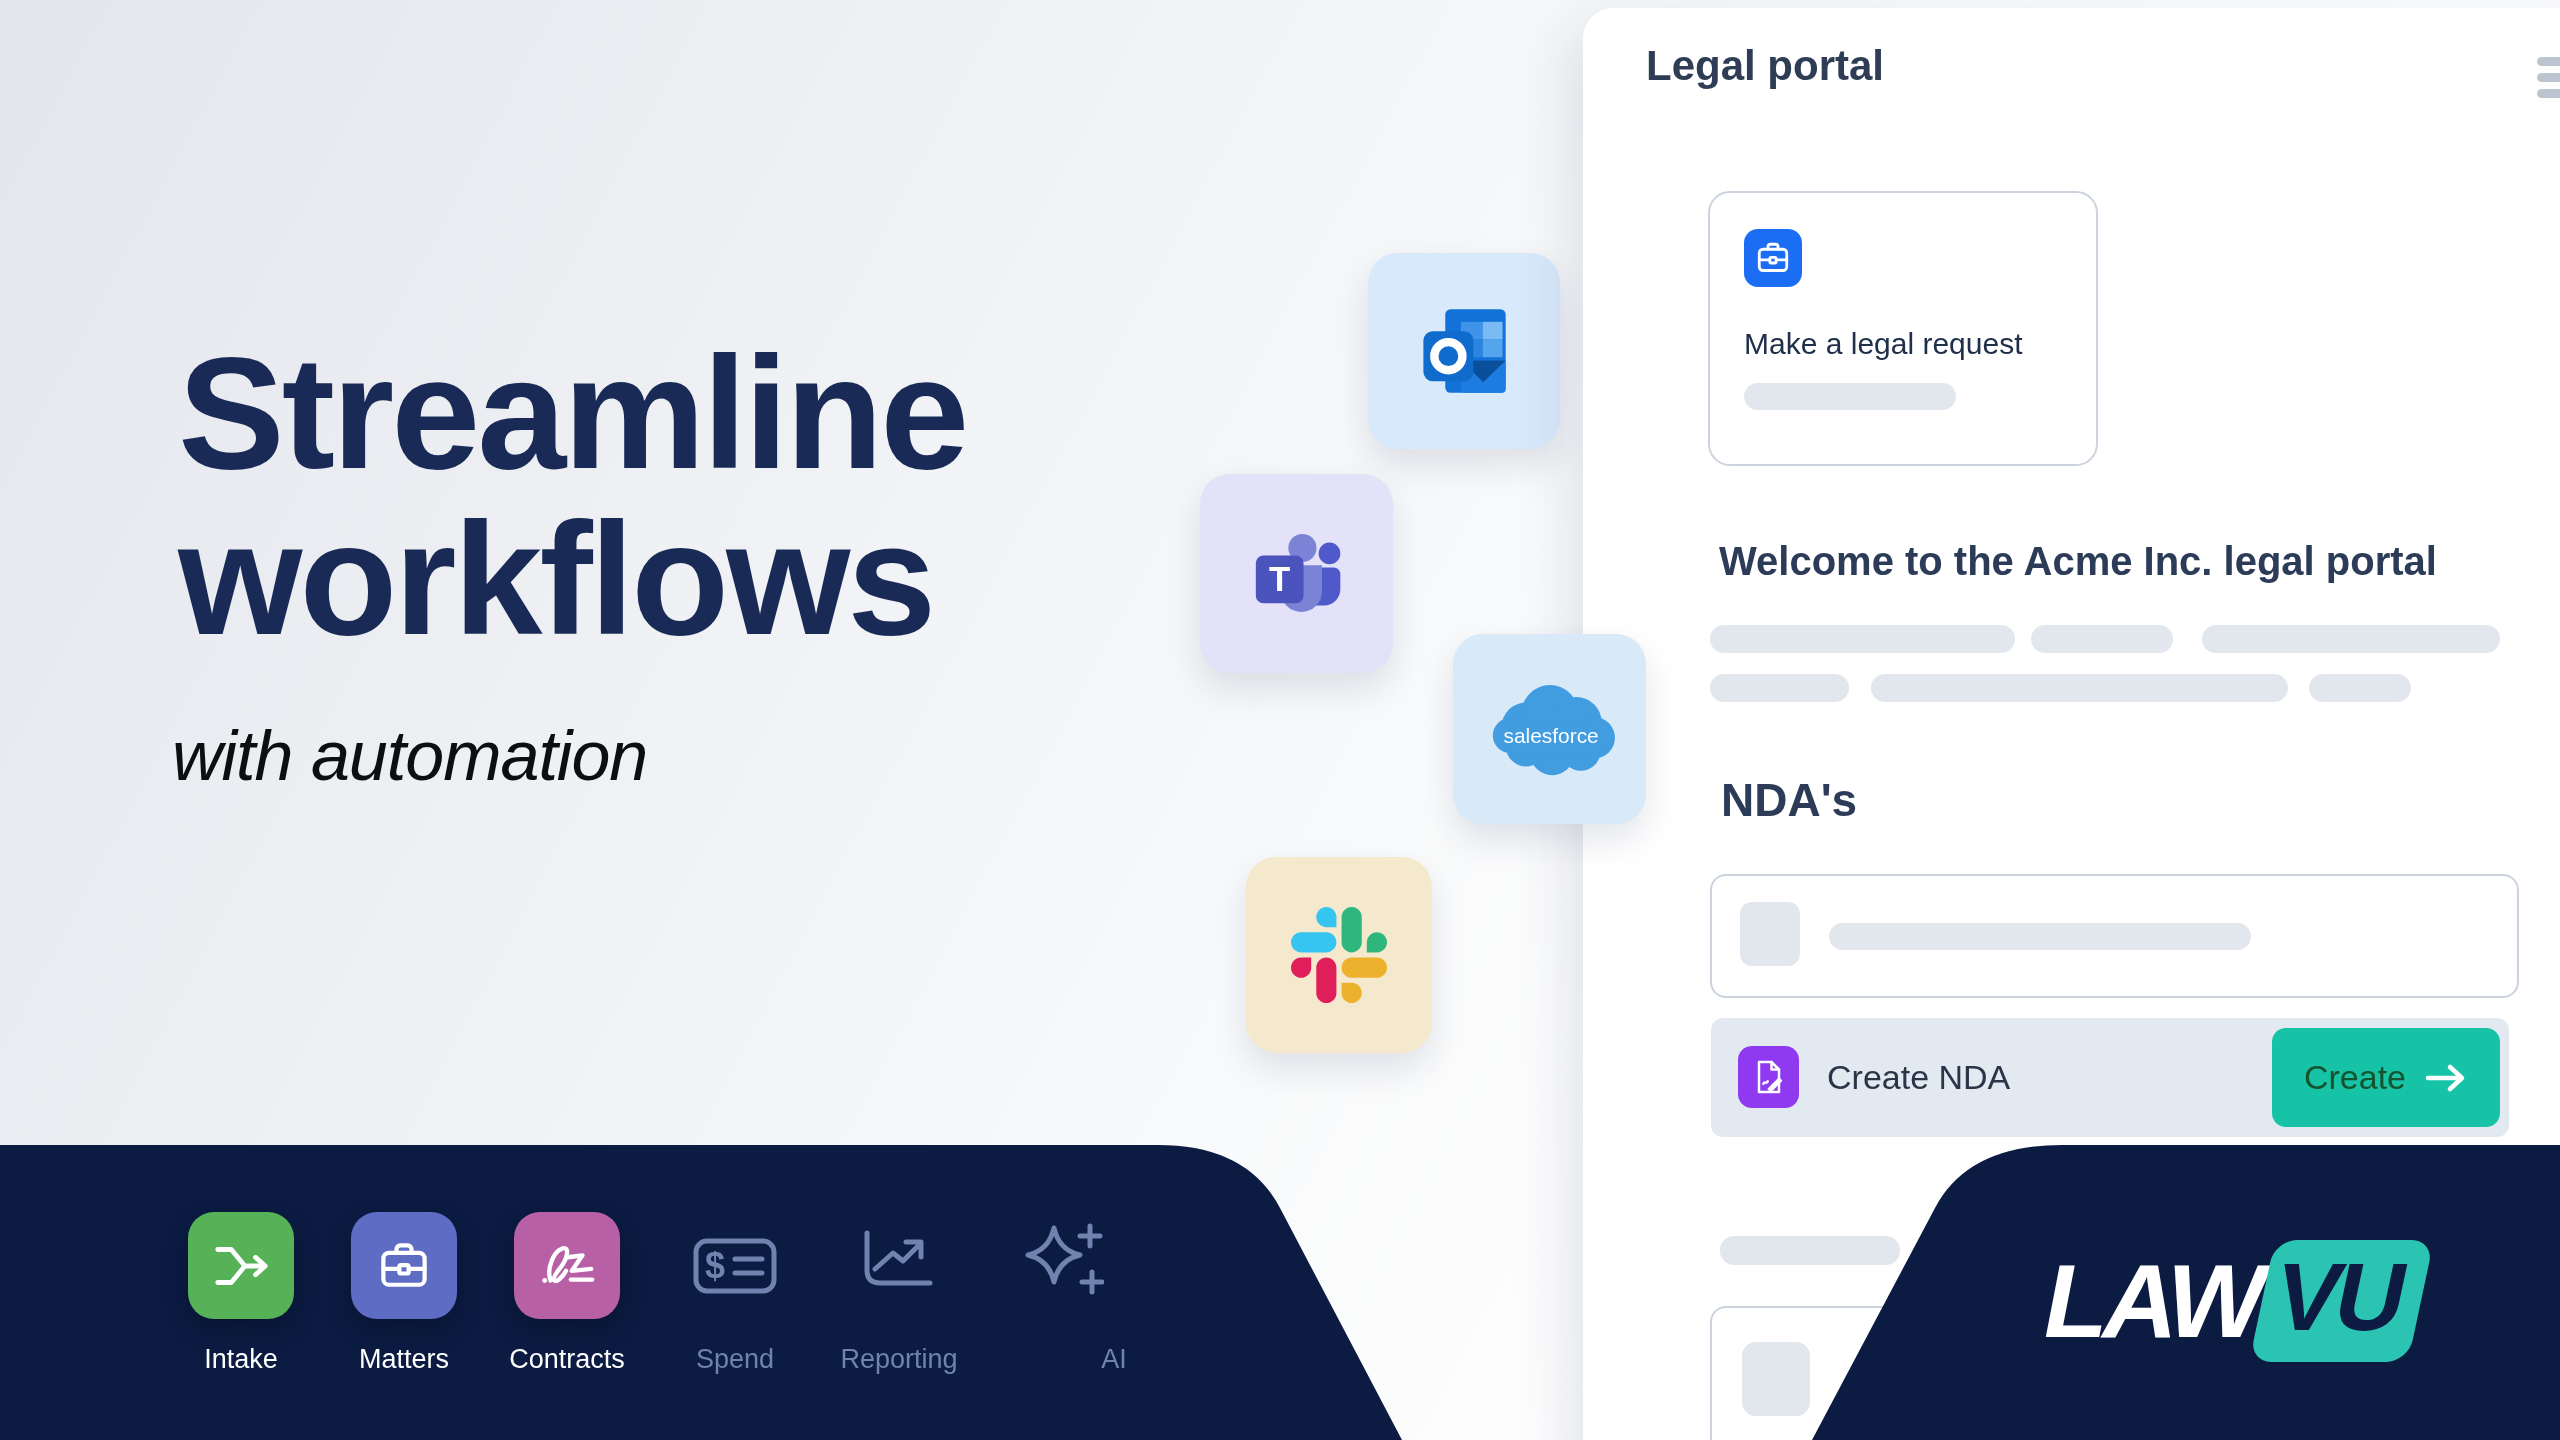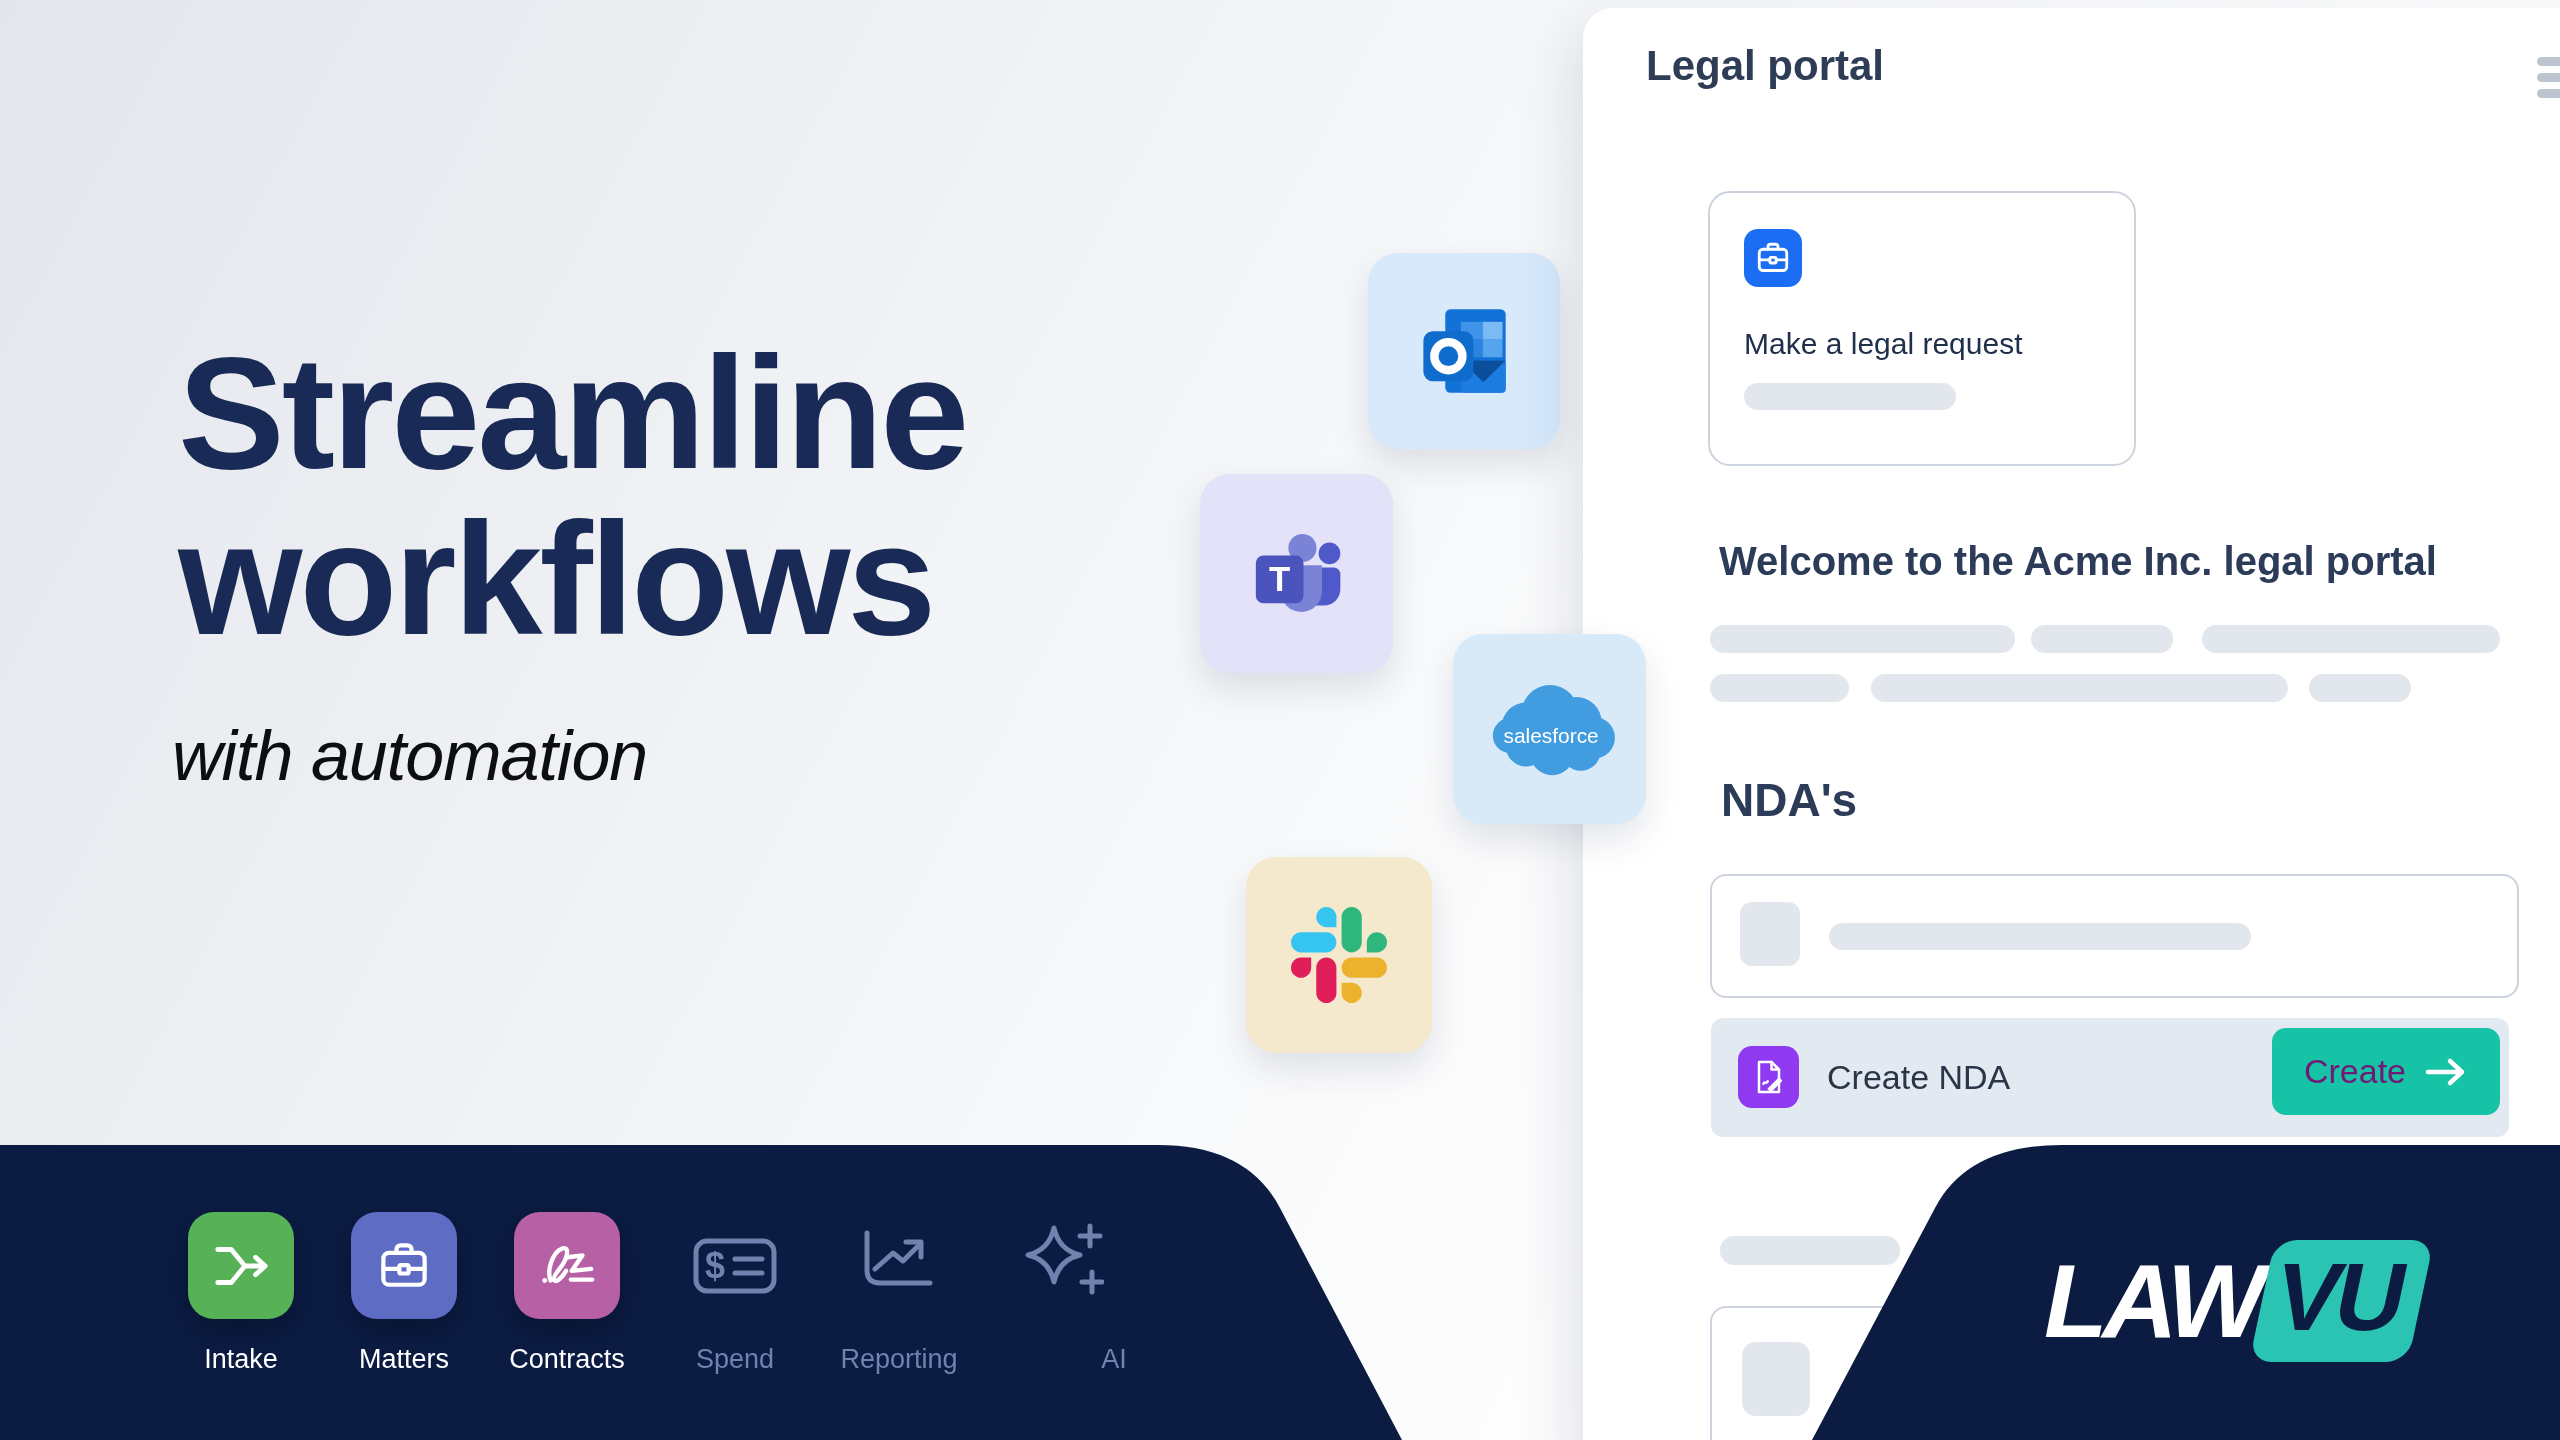--- a/index.html
+++ b/index.html
@@ -23,44 +23,44 @@
   .tile-slack{left:1246px;top:857px;width:186px;height:196px;background:#f4e9cd;}
 
   
   .portal{left:1583px;top:8px;width:1040px;height:1500px;background:#ffffff;
     border-radius:30px 0 0 0;box-shadow:-10px 18px 60px rgba(24,40,80,.13);z-index:2;}
   .portal-title{left:1646px;top:42px;font-size:42px;font-weight:600;color:#2e3c55;z-index:3;}
   .menu-icon{left:2537px;top:57px;z-index:3;}
   .menu-icon i{display:block;width:40px;height:9px;border-radius:4.5px;background:#bcc4d0;margin-bottom:7px;}
 
   .pcard{width:386px;height:271px;background:#fff;border:2px solid #ccd3de;border-radius:22px;z-index:3;}
-  .pcard-request{left:1708px;top:191px;padding-left:38px;}
+  .pcard-request{left:1708px;top:191px;}
   .pcard-contract{left:2128px;top:191px;}
   .pcard .app-icn{position:absolute;left:34px;top:36px;width:58px;height:58px;border-radius:14px;
     display:flex;align-items:center;justify-content:center;}
   .pcard .pcard-label{position:absolute;left:34px;top:134px;font-size:30px;font-weight:500;color:#20304b;}
   .pcard .sk{position:absolute;left:34px;top:190px;width:212px;height:27px;}
 
   .sk{background:#e2e7ee;border-radius:14px;}
   .welcome{left:1719px;top:539px;font-size:40px;font-weight:600;color:#2c3b58;z-index:3;}
   .nda-head{left:1721px;top:773px;font-size:46px;font-weight:600;color:#2c3b58;z-index:3;}
 
   .nda-card{left:1710px;top:874px;width:805px;height:120px;background:#fff;border:2px solid #ccd3de;
     border-radius:16px;z-index:3;}
   .nda-card .sq{position:absolute;left:28px;top:26px;width:60px;height:64px;border-radius:12px;background:#e2e7ee;}
   .nda-card .bar{position:absolute;left:117px;top:47px;width:422px;height:27px;}
 
   .cta-row{left:1711px;top:1018px;width:798px;height:119px;background:#e3e9f1;border-radius:12px;z-index:3;}
   .cta-row .doc-icn{position:absolute;left:27px;top:28px;width:61px;height:62px;border-radius:14px;
     background:#8f39f0;display:flex;align-items:center;justify-content:center;}
   .cta-row .cta-label{position:absolute;left:116px;top:0;height:119px;display:flex;align-items:center;
     font-size:34px;font-weight:500;color:#2a3548;}
-  .create-btn{position:absolute;right:9px;top:10px;width:228px;height:87px;background:#17c3a7;
+  .create-btn{position:absolute;right:9px;top:10px;width:228px;height:99px;background:#17c3a7;
     border-radius:14px;display:flex;align-items:center;justify-content:center;gap:18px;
-    color:#701a75;font-size:34px;font-weight:500;border:none;cursor:pointer;}
+    color:#14532d;font-size:34px;font-weight:500;border:none;cursor:pointer;}
 
   .sk-small{left:1720px;top:1236px;width:180px;height:29px;z-index:3;}
   .bottom-card{left:1710px;top:1306px;width:620px;height:220px;background:#fff;border:2px solid #ccd3de;
     border-radius:16px;z-index:3;}
   .bottom-card .sq{position:absolute;left:30px;top:34px;width:68px;height:74px;border-radius:14px;background:#e2e7ee;}
 
   .sk-r1-1{left:1710px;top:625px;width:305px;height:28px;z-index:3;}
   .sk-r1-2{left:2031px;top:625px;width:142px;height:28px;z-index:3;}
   .sk-r1-3{left:2202px;top:625px;width:298px;height:28px;z-index:3;}
   .sk-r2-1{left:1710px;top:674px;width:139px;height:28px;z-index:3;}

